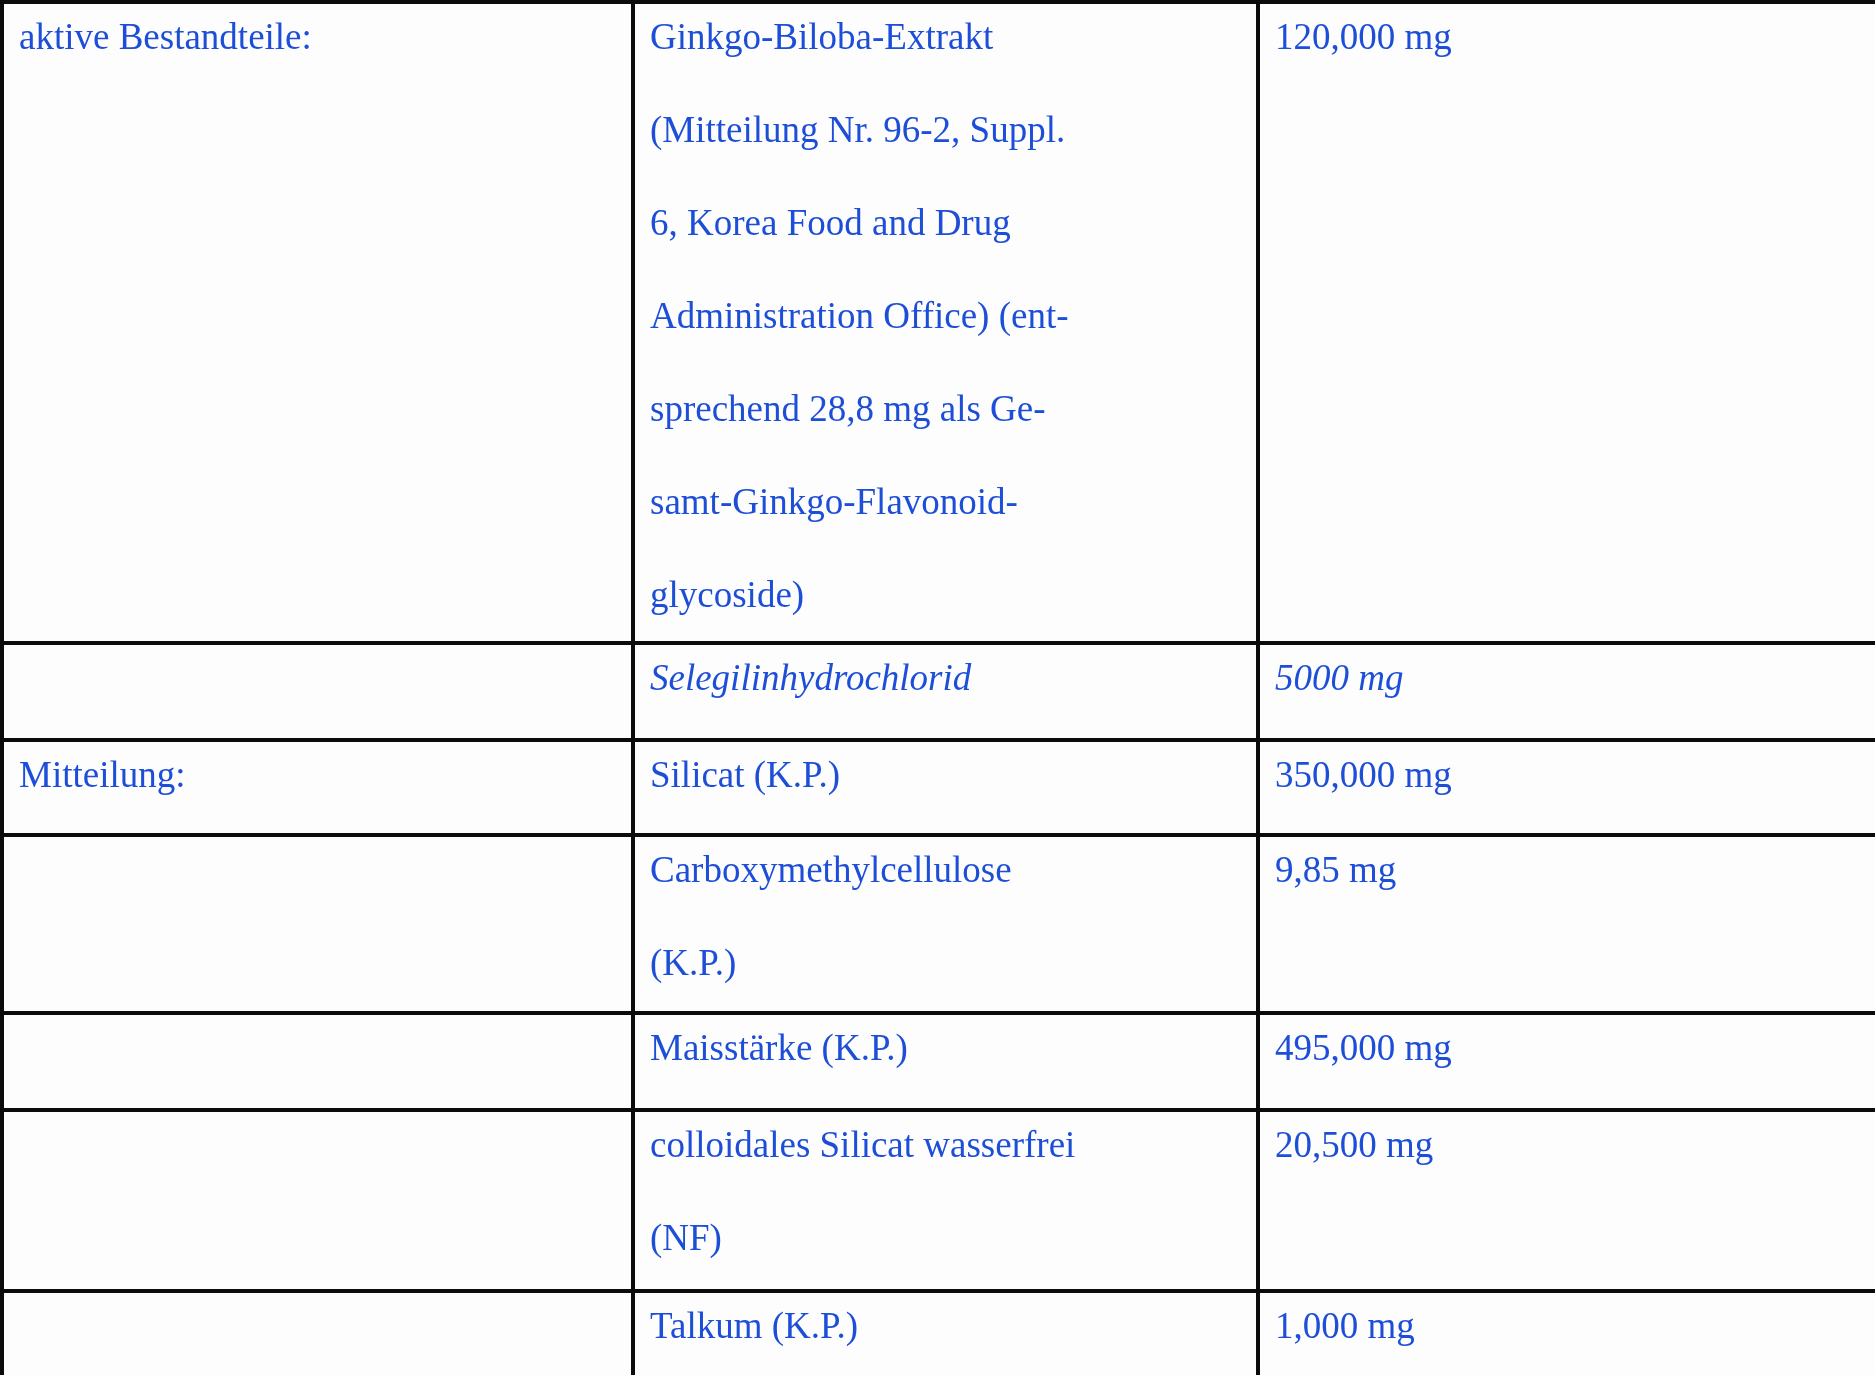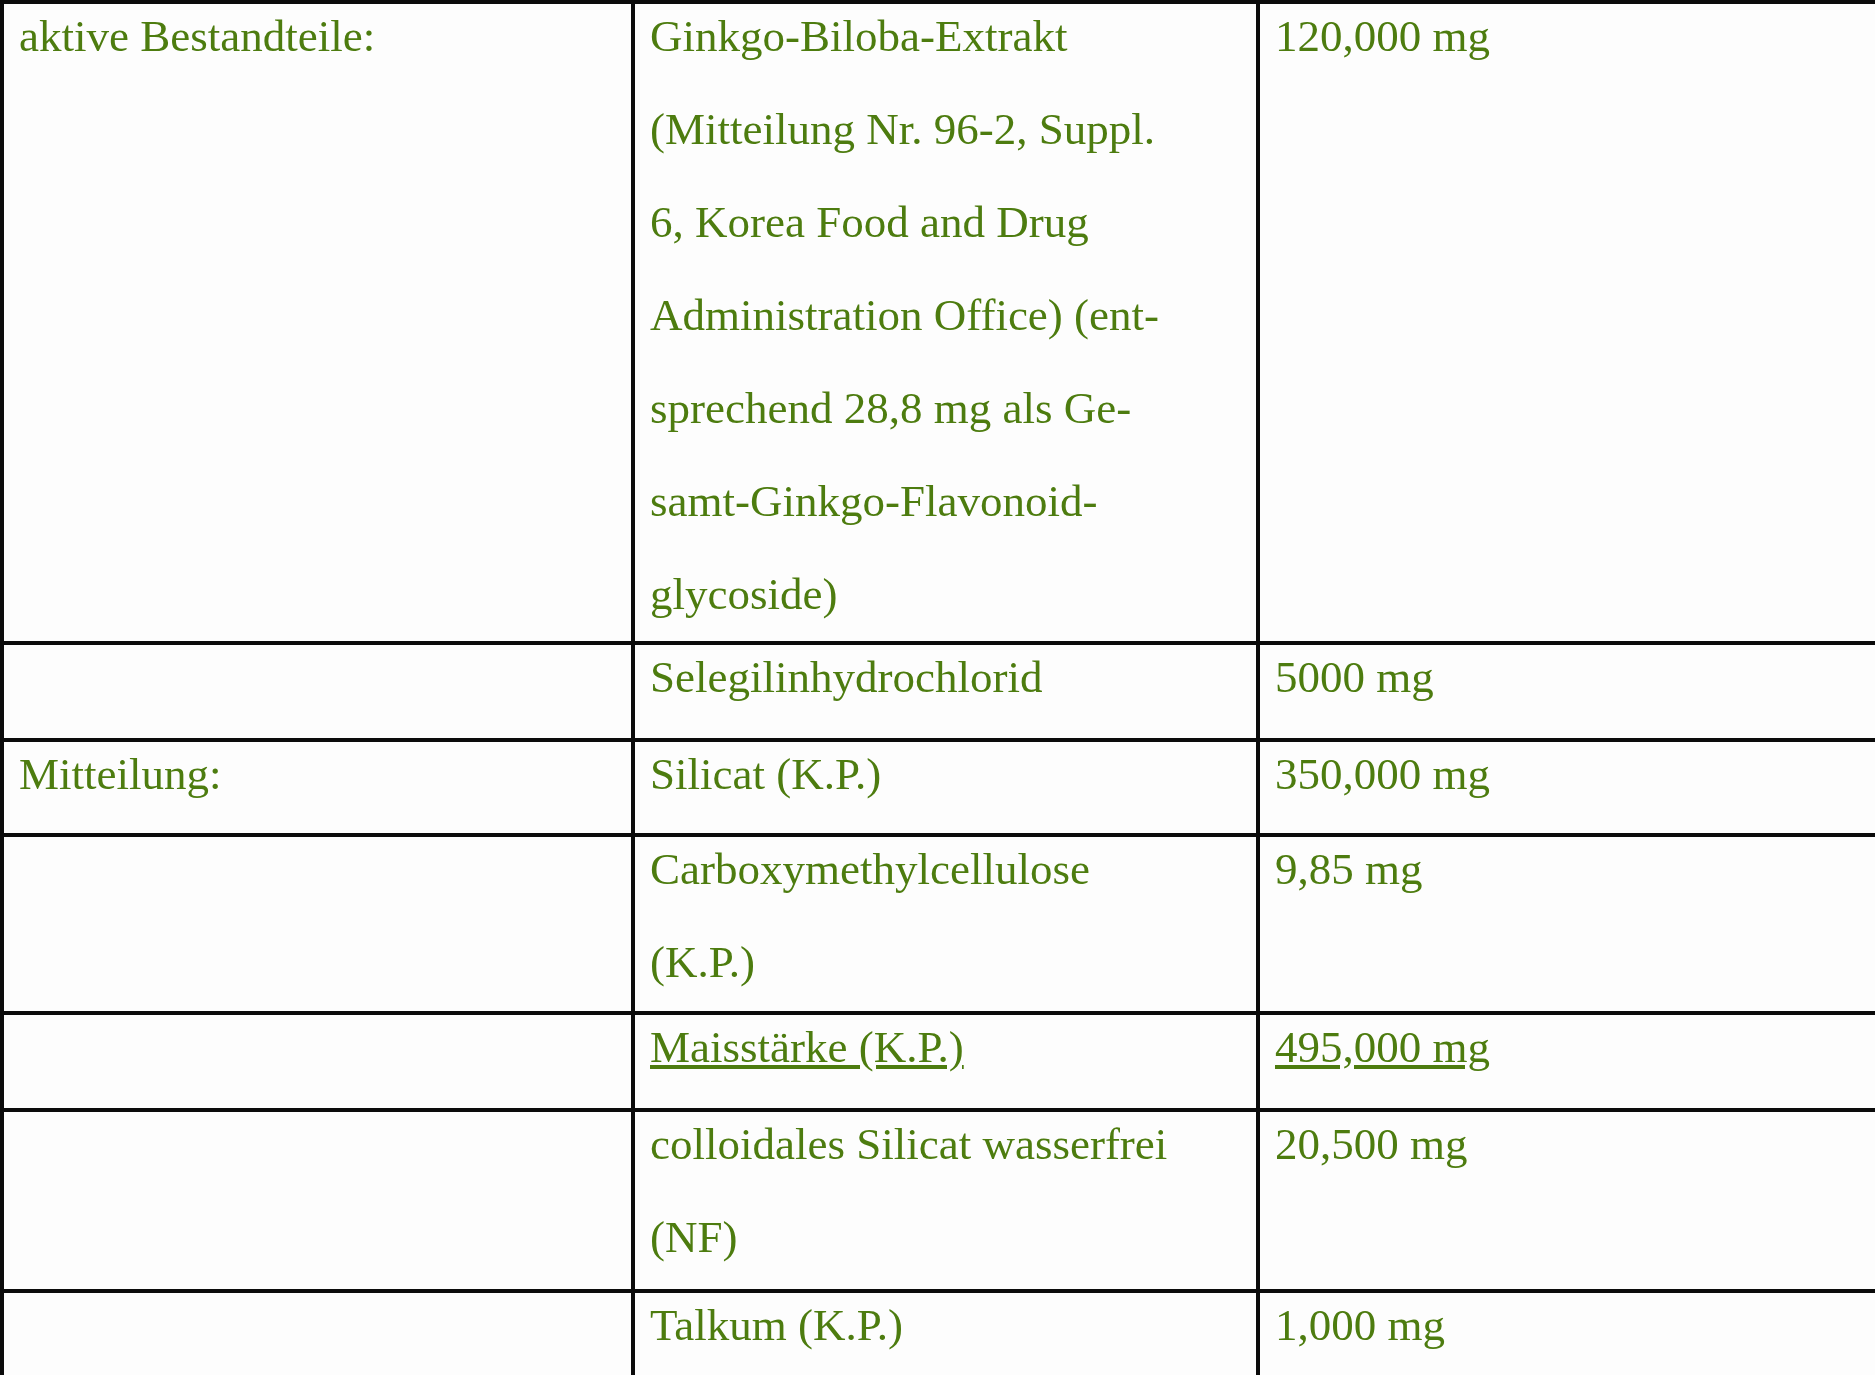--- a/index.html
+++ b/index.html
@@ -25,35 +25,35 @@
     position: absolute;
     top: 0;
     left: 0;
   }
   table.ingredients td {
     border: 4px solid #0b0b0b;
     vertical-align: top;
     box-sizing: border-box;
     padding: 0 10px 0 15px;
     font-family: "Liberation Serif", "DejaVu Serif", serif;
-    font-size: 45px;
+    font-size: 37px;
     line-height: 93px;
-    color: #4d7c0f;
+    color: #1d4ed8;
     overflow: hidden;
   }
   
   col.c1 { width: 631px; }
   col.c2 { width: 625px; }
   col.c3 { width: 619px; }
   
   tr.r1 td { height: 633px; }
-  tr.r2 td { height: 97px; }
+  tr.r2 td { height: 97px; font-style: italic; }
   tr.r3 td { height: 95px; }
   tr.r4 td { height: 178px; font-family: Liberation Serif, serif; }
-  tr.r5 td { height: 97px; text-decoration: underline; }
+  tr.r5 td { height: 97px; }
   tr.r6 td { height: 181px; }
   tr.r7 td { height: 90px; }
   .cell-text {
     white-space: pre-line;
     margin-top: -14px;
   }
 </style>
 </head>
 <body>
 

